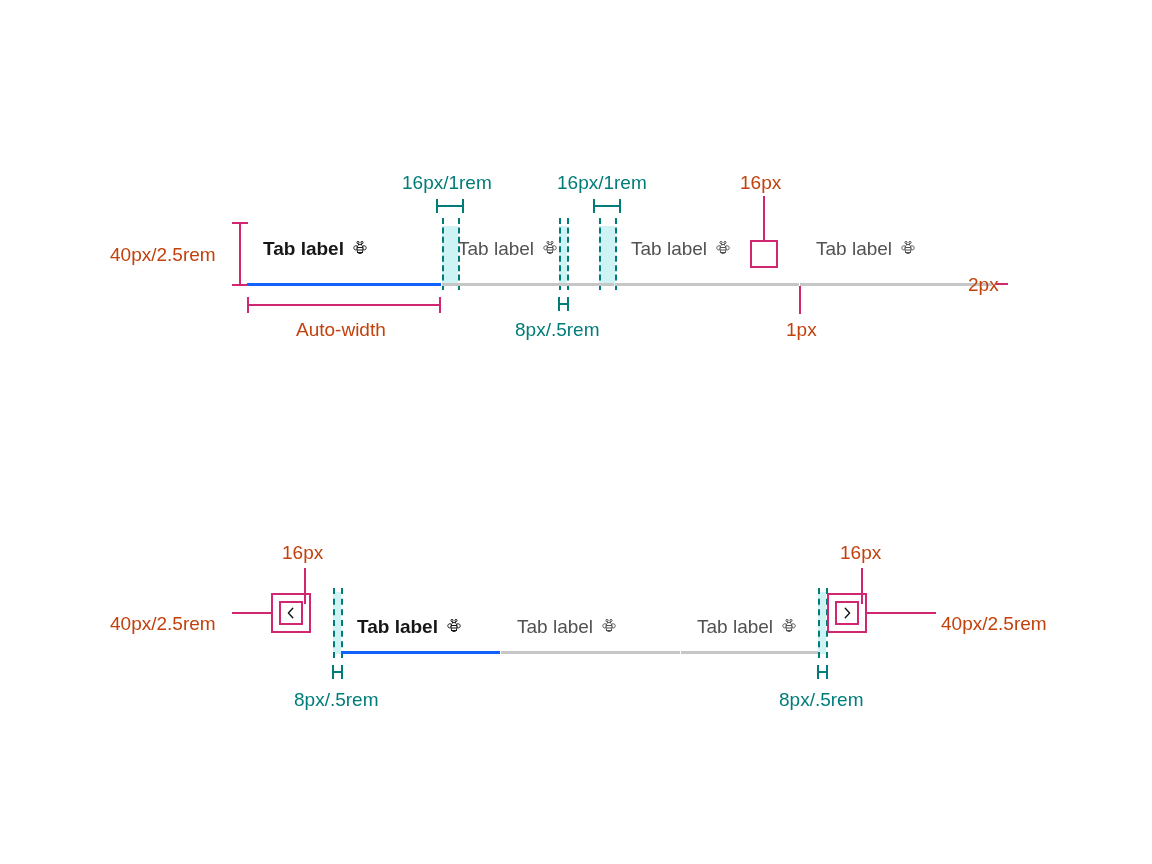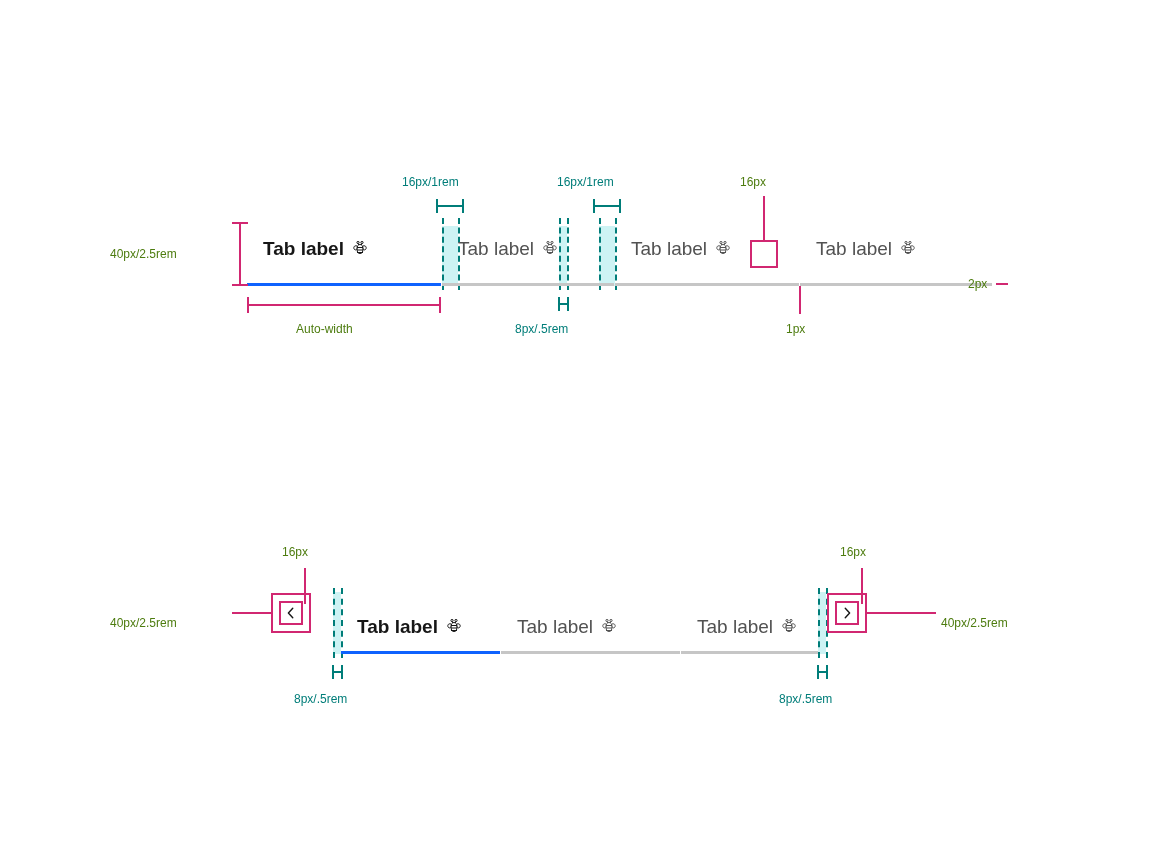--- a/index.html
+++ b/index.html
@@ -7,23 +7,23 @@
   body{
     width:1152px;height:864px;background:#ffffff;
     font-family:"Liberation Sans","DejaVu Sans",sans-serif;
     -webkit-font-smoothing:antialiased;
     overflow:hidden;
   }
   #stage{position:relative;width:1152px;height:864px;}
 
   
   .abs{position:absolute;}
-  .ann{font-size:12px;line-height:19px;white-space:nowrap;}
+  .ann{font-size:19px;line-height:19px;white-space:nowrap;}
   .ann-teal{color:#007d79;}
-  .ann-mag{color:#4d7c0f;}
+  .ann-mag{color:#c2410c;}
 
   
   .tabrow{position:absolute;height:40px;}
   .tab{
     position:absolute;top:0;height:40px;
     display:flex;align-items:center;box-sizing:border-box;
     padding:0 16px;
   }
   .tab-label{
     font-size:19px;line-height:19px;color:#525252;white-space:nowrap;

